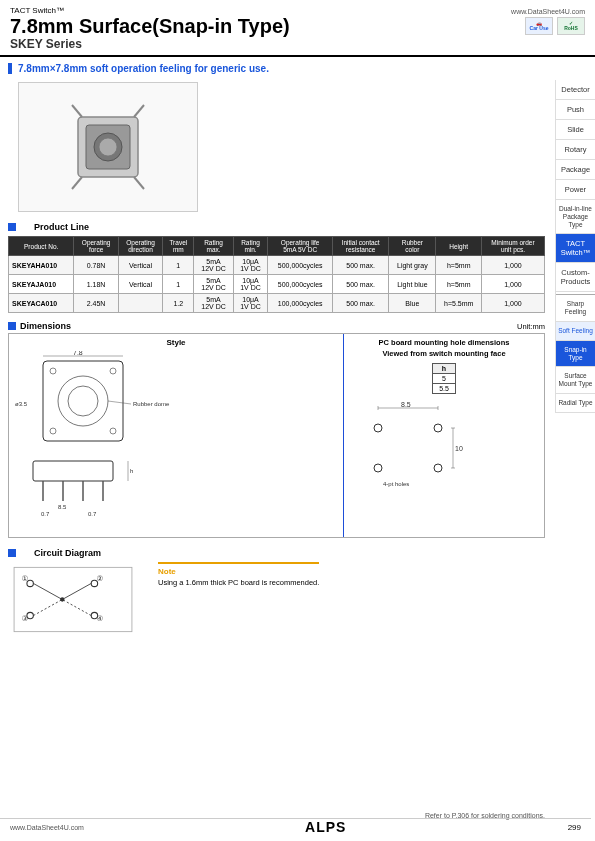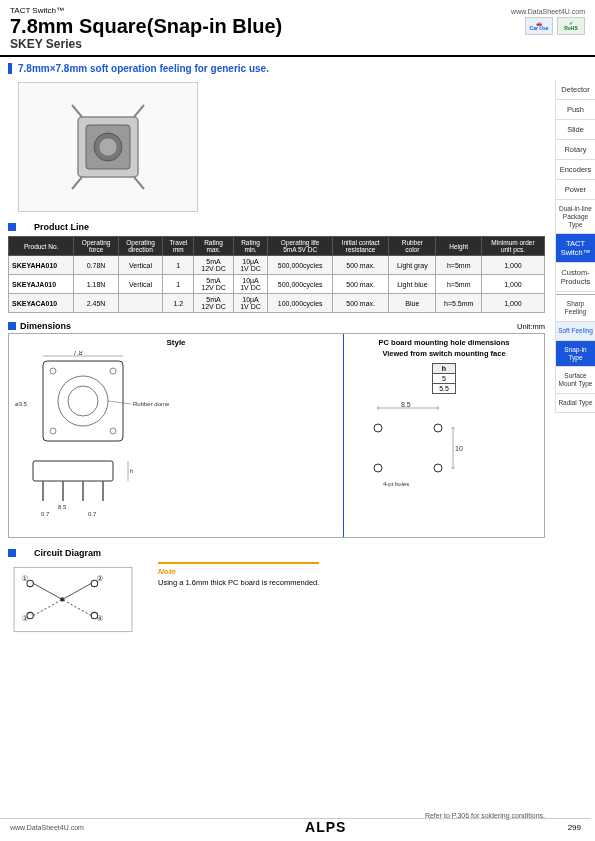--- a/index.html
+++ b/index.html
@@ -237,21 +237,20 @@
     }
     .note-box {
       border-top: 2px solid #e8a000;
       padding-top: 3px;
     }
     .note-title {
       color: #e8a000;
       font-weight: bold;
       font-size: 8px;
       margin-bottom: 2px;
-      font-style: italic;
     }
     .note-text {
       font-size: 7.5px;
     }
 
     
     .footer {
       position: absolute;
       bottom: 6px;
       left: 0;
@@ -282,41 +281,41 @@
     .snap-in-active {
       background: #1a56db;
       color: #fff;
     }
   </style>
 </head>
 <body>
 
 <div class="header">
   <div class="header-brand">TACT Switch™</div>
-  <div class="header-title">7.8mm Square(Snap-in Blue)</div>
+  <div class="header-title">7.8mm Surface(Snap-in Type)</div>
   <div class="header-series">SKEY Series</div>
   <div class="header-right">
     <span class="header-url">www.DataSheet4U.com</span>
     <div class="header-badges">
       <div class="badge badge-car">
         <span style="font-size:5px; text-align:center; line-height:1.1;">🚗<br>Car Use</span>
       </div>
       <div class="badge badge-rohs">
         <span style="font-size:5px; text-align:center; line-height:1.1;">✓<br>RoHS</span>
       </div>
     </div>
   </div>
 </div>
 
 <div class="sidebar">
   <div class="sidebar-item">Detector</div>
   <div class="sidebar-item">Push</div>
   <div class="sidebar-item">Slide</div>
   <div class="sidebar-item">Rotary</div>
-  <div class="sidebar-item">Encoders</div>
+  <div class="sidebar-item">Package</div>
   <div class="sidebar-item">Power</div>
   <div class="sidebar-item sidebar-item-sub">Dual-in-line Package Type</div>
   <div class="sidebar-item" style="background:#1a56db;color:#fff;">TACT Switch™</div>
   <div class="sidebar-item">Custom-Products</div>
   <div style="border-top:1px solid #aaa; margin-top:2px;"></div>
   <div class="sidebar-item sidebar-item-sub">Sharp Feeling</div>
   <div class="sidebar-item sidebar-item-sub" style="background:#e8f0fe;color:#1a56db;">Soft Feeling</div>
   <div class="sidebar-item sidebar-item-sub snap-in-active">Snap-in Type</div>
   <div class="sidebar-item sidebar-item-sub">Surface Mount Type</div>
   <div class="sidebar-item sidebar-item-sub">Radial Type</div>

